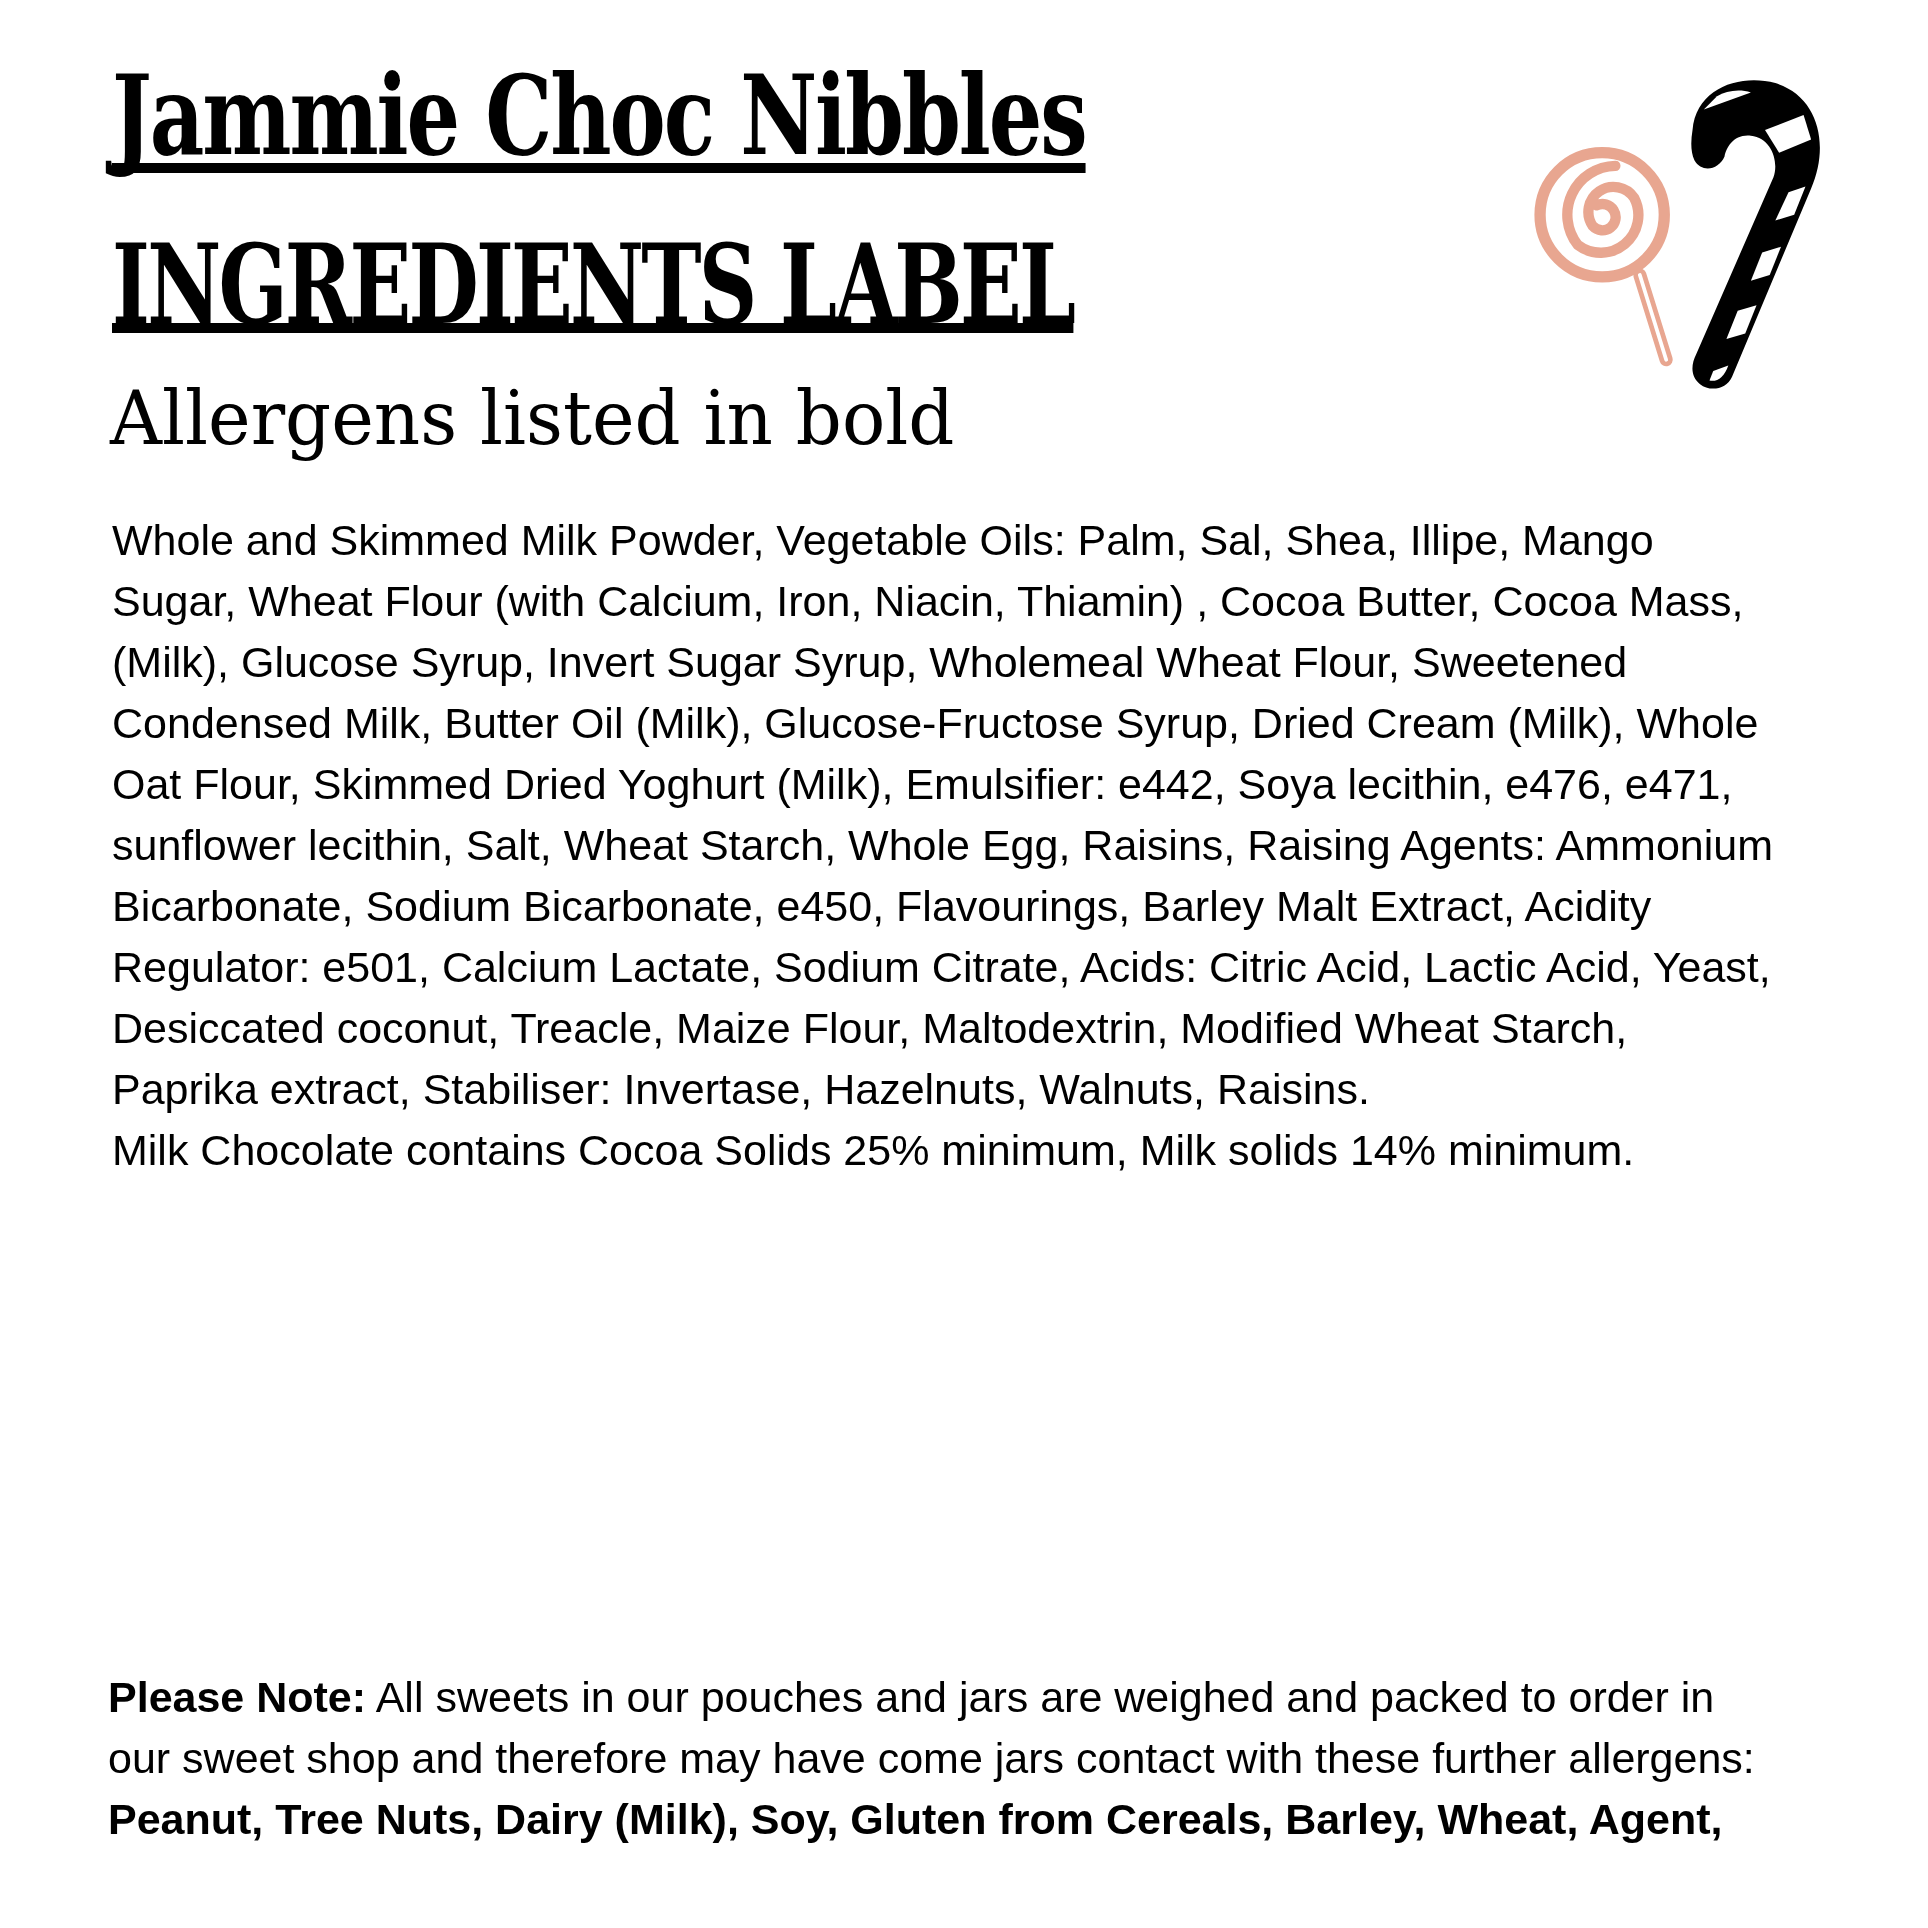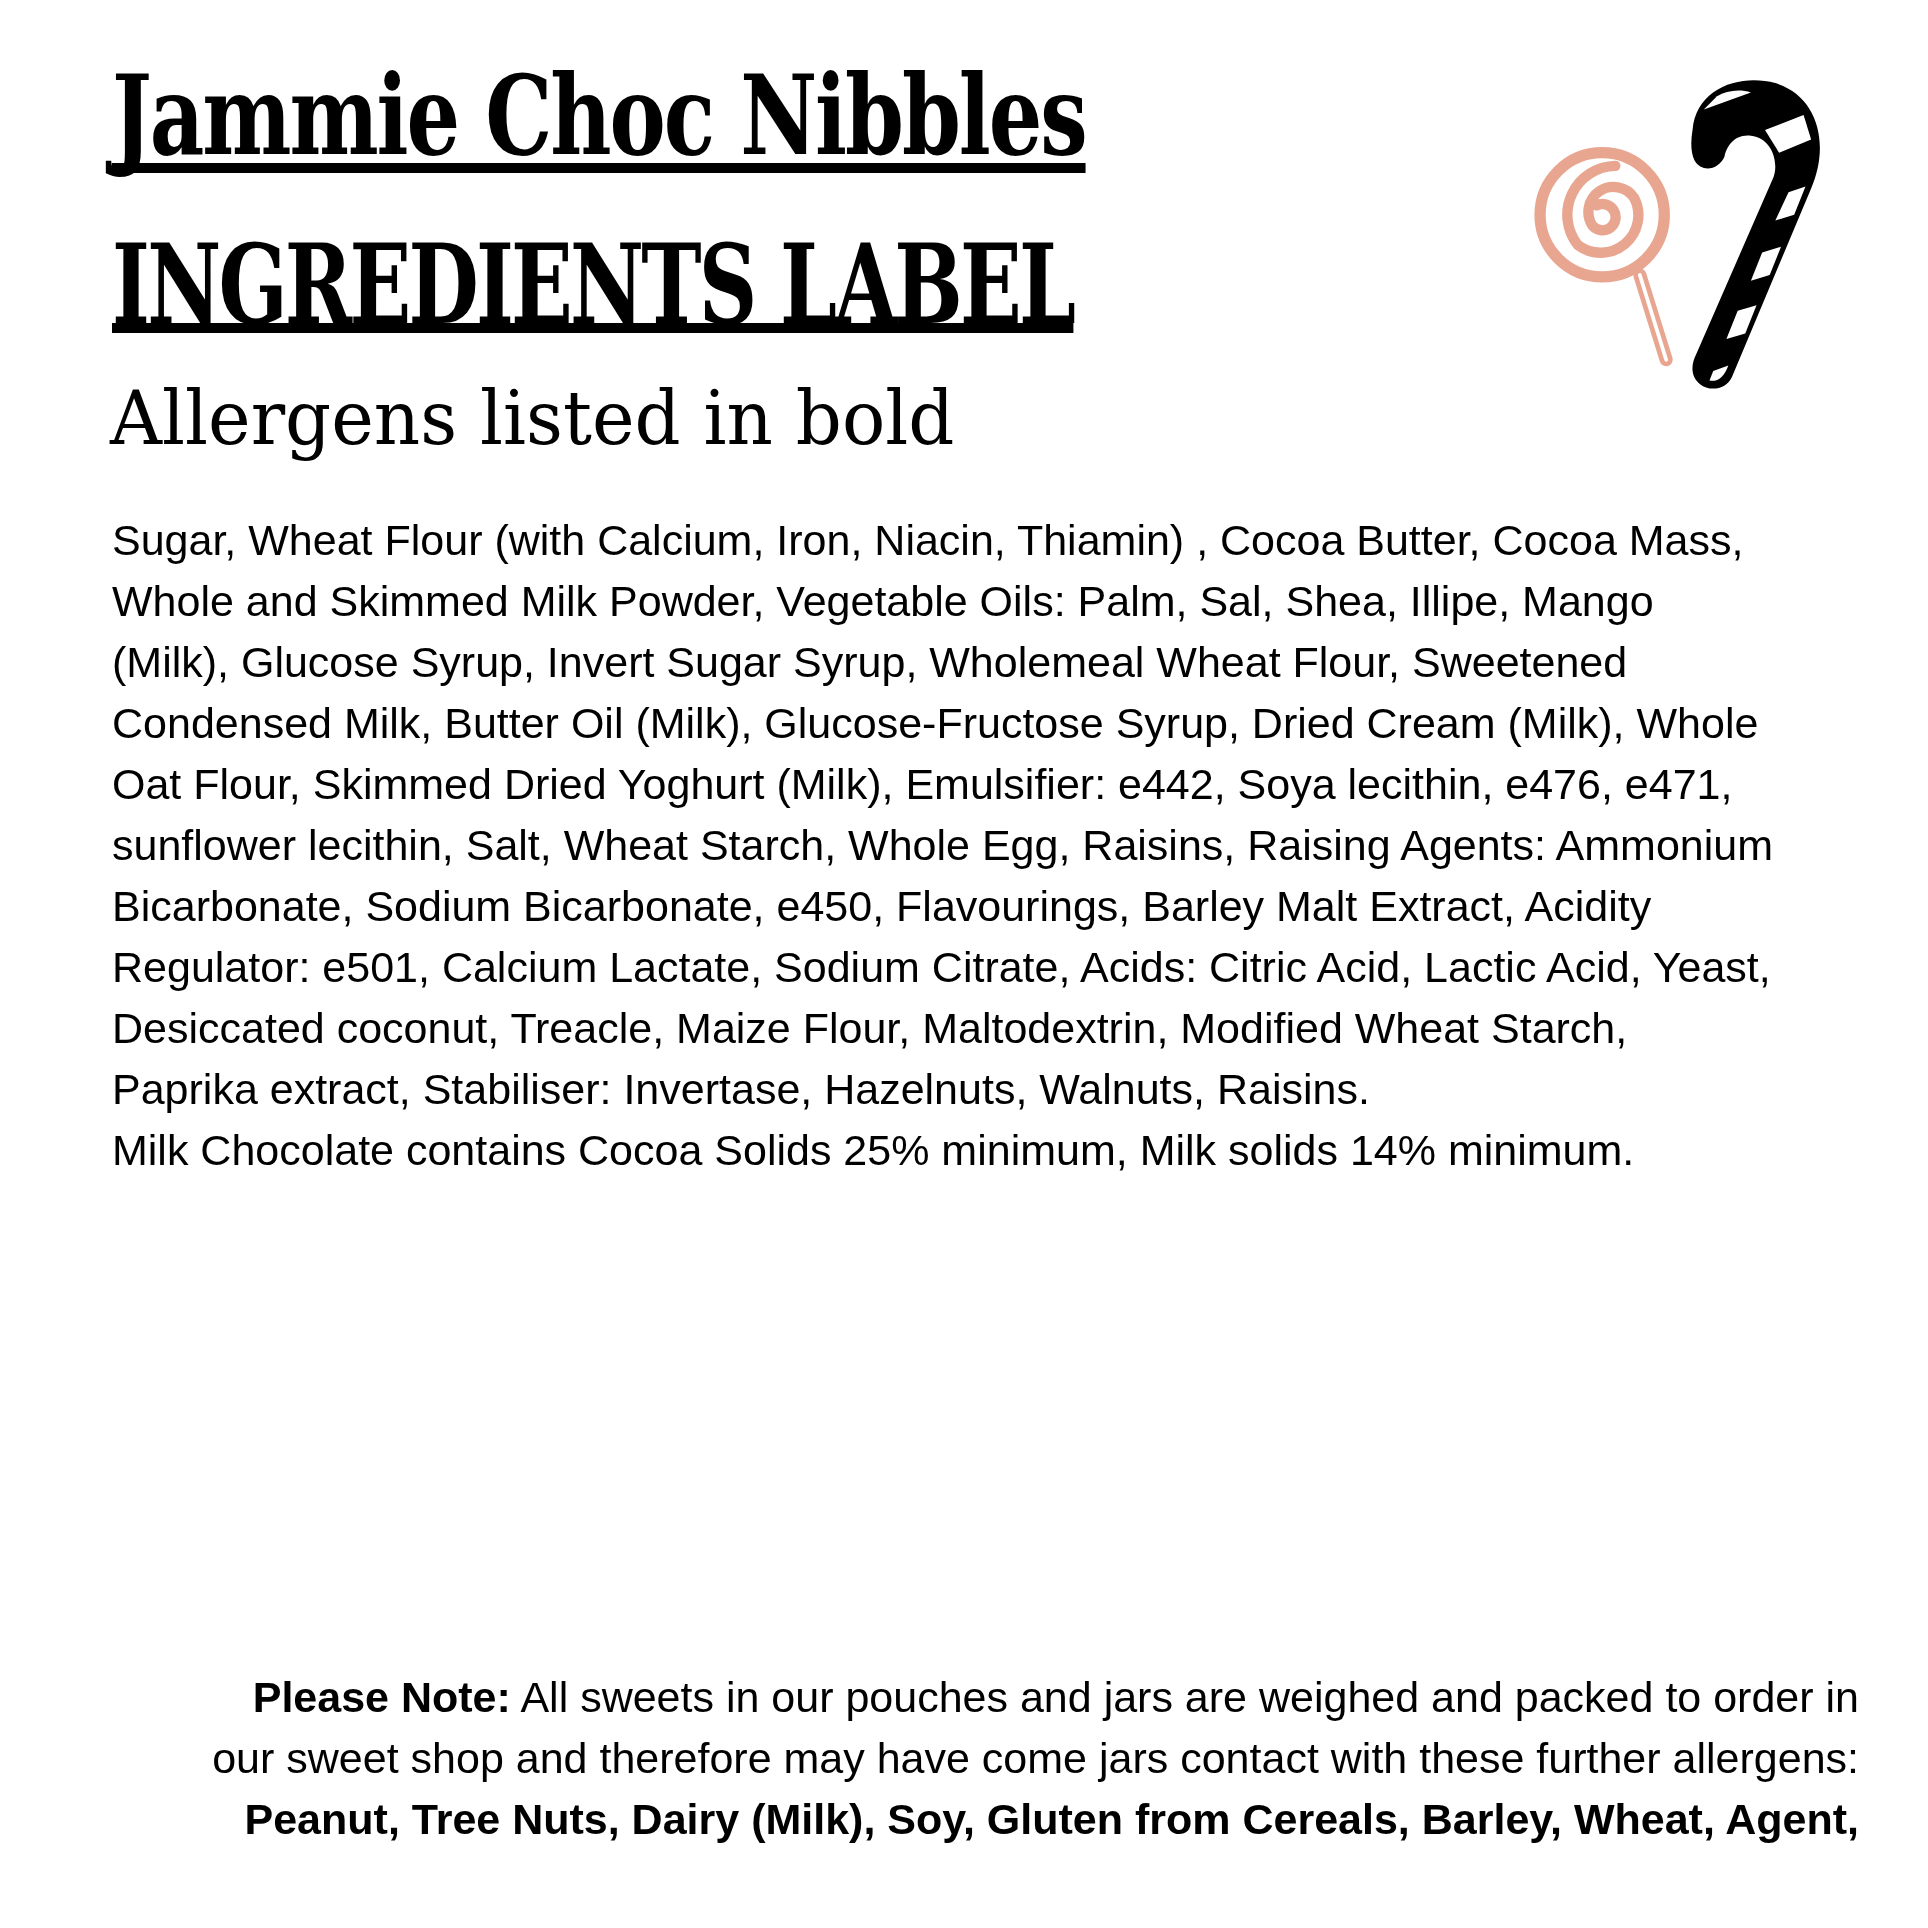--- a/index.html
+++ b/index.html
@@ -22,21 +22,21 @@
     font-weight: normal; font-size: 75px; line-height: 1.1; white-space: nowrap;
     transform: scaleX(0.96); transform-origin: left top;
   }
   .ingredients {
     position: absolute; left: 112px; top: 510px; width: 1733px;
     font-family: "Liberation Sans", sans-serif; font-size: 43px; line-height: 61px;
   }
   .ingredients .line { display: block; white-space: nowrap; }
   .note {
     position: absolute; left: 108px; top: 1667px; width: 1751px;
-    font-family: "Liberation Sans", sans-serif; font-size: 43px; line-height: 61px; text-align: right;
+    font-family: "Liberation Sans", sans-serif; font-size: 43px; line-height: 61px;
   }
   .note .line { display: block; white-space: nowrap; }
   .note b { font-weight: bold; }
   .icons { position: absolute; left: 1525px; top: 66px; width: 320px; height: 339px; }
 </style>
 </head>
 <body>
 
 <h1 class="title" id="title1">
   <span>Jammie Choc Nibbles</span>
@@ -67,22 +67,22 @@
         <path d="M280 134 L298 128 L286 158 L266 164 Z"></path>
         <path d="M252 198 L272 192 L260 222 L240 228 Z"></path>
         <path d="M226 260 L246 254 L234 284 L214 290 Z"></path>
         <path d="M200 324 L216 318 C212 330 204 336 196 334 Z"></path>
       </g>
     </g>
   </svg>
 </div>
 
 <div class="ingredients">
+  <span class="line">Whole and Skimmed Milk Powder, Vegetable Oils: Palm, Sal, Shea, Illipe, Mango</span>
   <span class="line">Sugar, Wheat Flour (with Calcium, Iron, Niacin, Thiamin) , Cocoa Butter, Cocoa Mass,</span>
-  <span class="line">Whole and Skimmed Milk Powder, Vegetable Oils: Palm, Sal, Shea, Illipe, Mango</span>
   <span class="line">(Milk), Glucose Syrup, Invert Sugar Syrup, Wholemeal Wheat Flour, Sweetened</span>
   <span class="line">Condensed Milk, Butter Oil (Milk), Glucose-Fructose Syrup, Dried Cream (Milk), Whole</span>
   <span class="line">Oat Flour, Skimmed Dried Yoghurt (Milk), Emulsifier: e442, Soya lecithin, e476, e471,</span>
   <span class="line">sunflower lecithin, Salt, Wheat Starch, Whole Egg, Raisins, Raising Agents: Ammonium</span>
   <span class="line">Bicarbonate, Sodium Bicarbonate, e450, Flavourings, Barley Malt Extract, Acidity</span>
   <span class="line">Regulator: e501, Calcium Lactate, Sodium Citrate, Acids: Citric Acid, Lactic Acid, Yeast,</span>
   <span class="line">Desiccated coconut, Treacle, Maize Flour, Maltodextrin, Modified Wheat Starch,</span>
   <span class="line">Paprika extract, Stabiliser: Invertase, Hazelnuts, Walnuts, Raisins.</span>
   <span class="line">Milk Chocolate contains Cocoa Solids 25% minimum, Milk solids 14% minimum.</span>
 </div>

